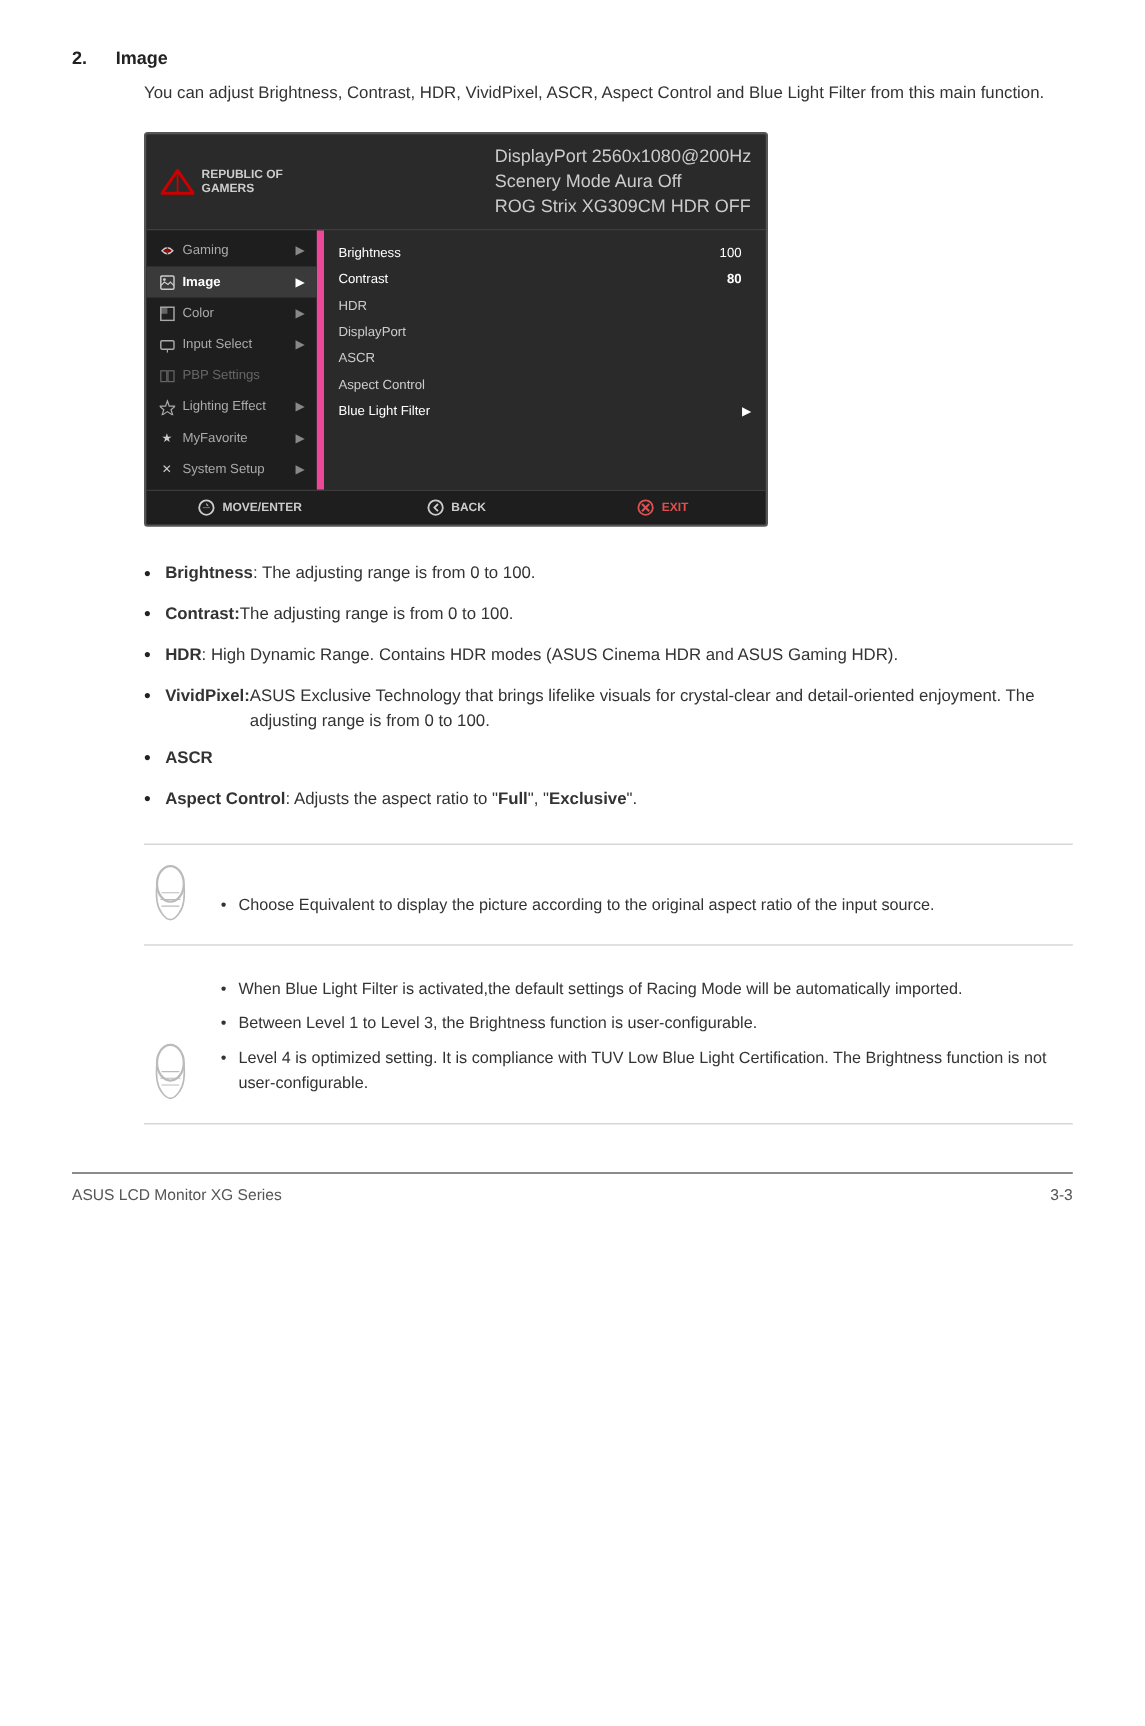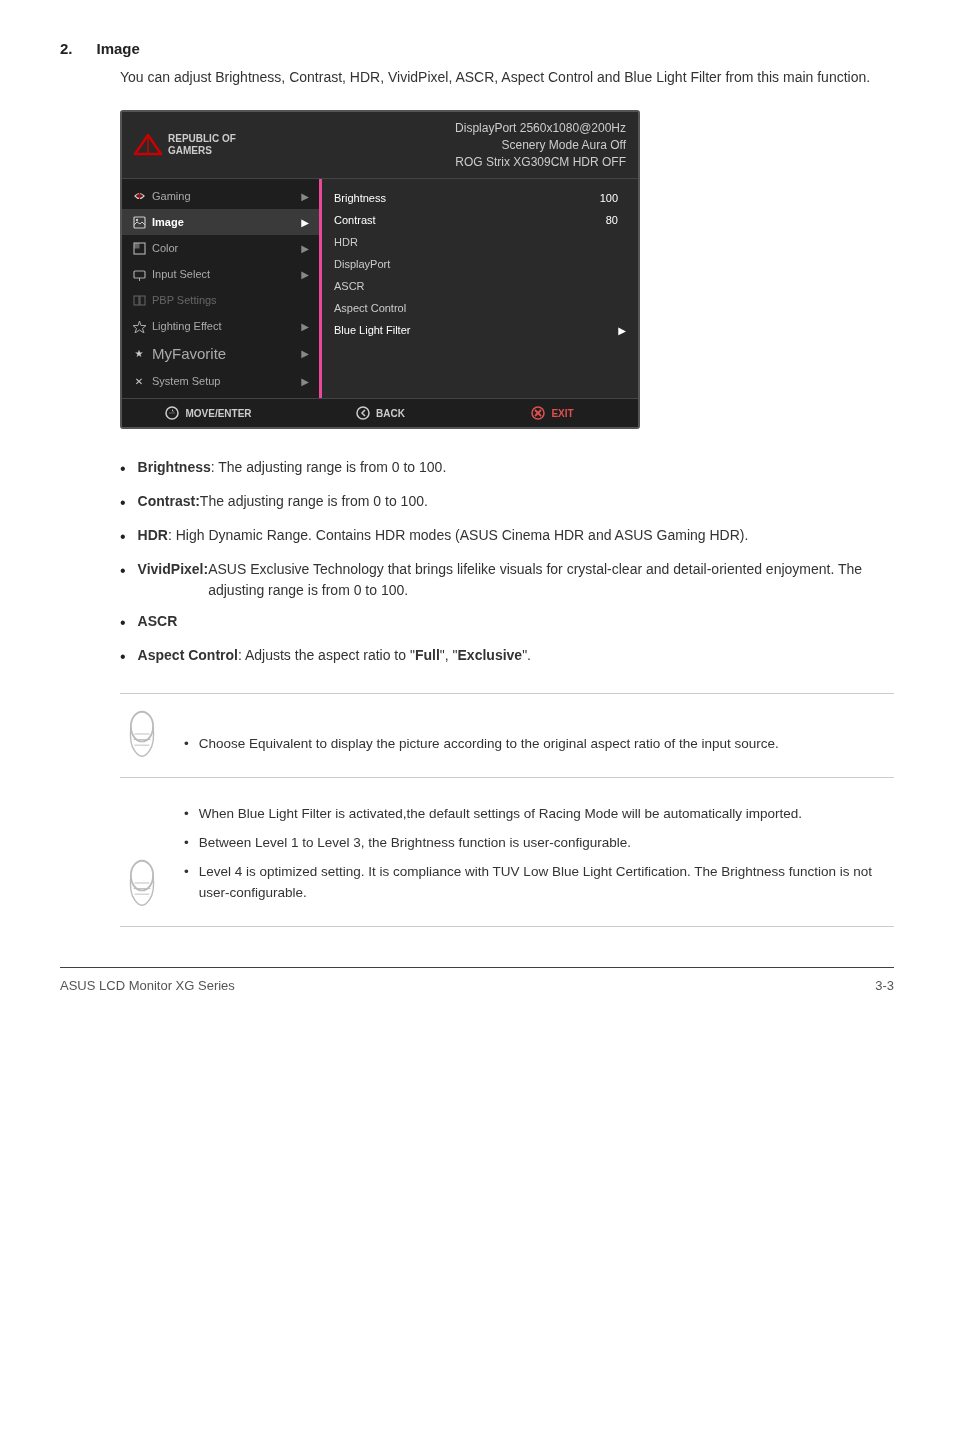--- a/index.html
+++ b/index.html
@@ -48,33 +48,32 @@
       height: 22px;
     }
     .osd-logo-text {
       color: #ccc;
       font-size: 10px;
       font-weight: bold;
       line-height: 1.2;
       text-transform: uppercase;
     }
     .osd-info {
-      text-align: right;
       color: #ccc;
-      font-size: 12px;
+      font-size: 15px;
       line-height: 1.4;
     }
     .osd-body {
       display: flex;
       min-height: 200px;
     }
     .osd-menu {
-      width: 200px;
+      width: 148px;
       background: #1e1e1e;
-      border-right: 3px solid #ec4899;
+      border-right: 6px solid #ec4899;
       padding: 4px 0;
     }
     .osd-menu-item {
       display: flex;
       align-items: center;
       justify-content: space-between;
       padding: 6px 10px;
       color: #aaa;
       font-size: 11px;
       cursor: pointer;
@@ -348,21 +347,21 @@
                 </svg>
             </span>
             <span style="color:#aaa;font-size:11px;">Lighting Effect</span>
           </div>
           <span class="osd-arrow">▶</span>
         </div>
 
         <div class="osd-menu-item">
           <div class="osd-menu-item-left">
             <span class="osd-menu-icon">★</span>
-            <span style="color:#aaa;font-size:15px;">MyFavorite</span>
+            <span style="color:#aaa;font-size:11px;">MyFavorite</span>
           </div>
           <span class="osd-arrow">▶</span>
         </div>
 
         <div class="osd-menu-item">
           <div class="osd-menu-item-left">
             <span class="osd-menu-icon">✕</span>
             <span style="color:#aaa;font-size:11px;">System Setup</span>
           </div>
           <span class="osd-arrow">▶</span>
@@ -373,21 +372,21 @@
 
         <div class="osd-content-item has-value">
           <span>Brightness</span>
           <div style="display:flex;align-items:center;gap:6px;">
             <span class="item-value">100</span>
           </div>
         </div>
 
         <div class="osd-content-item has-value">
           <span>Contrast</span>
-          <div style="display:flex;align-items:center;gap:6px;">
+          <div style="display:flex;align-items:center;gap:6px;font-weight:bold;">
             <span class="item-value">80</span>
           </div>
         </div>
 
         <div class="osd-content-item">
           <span>HDR</span>
         </div>
 
         <div class="osd-content-item">
           <span>DisplayPort</span>

